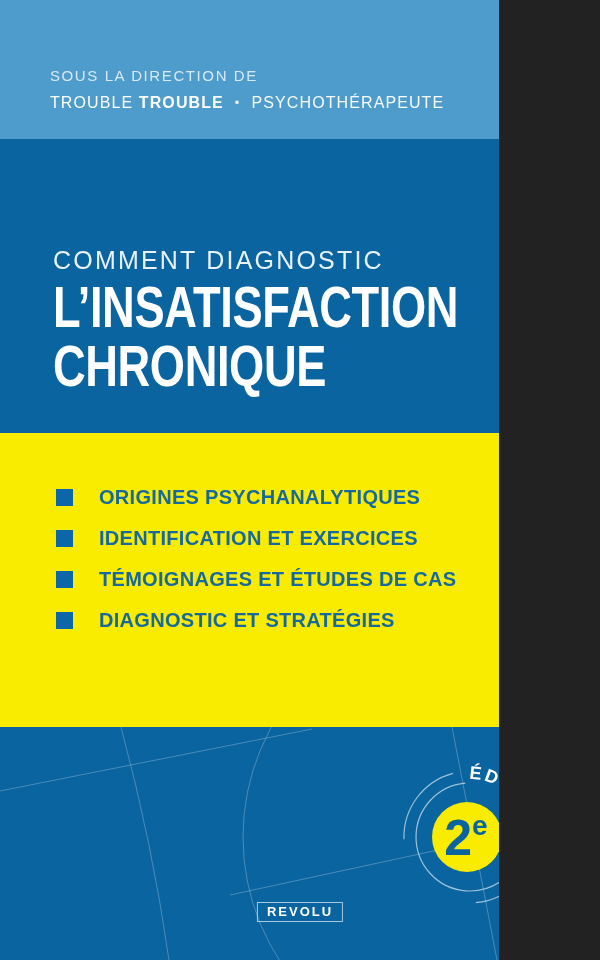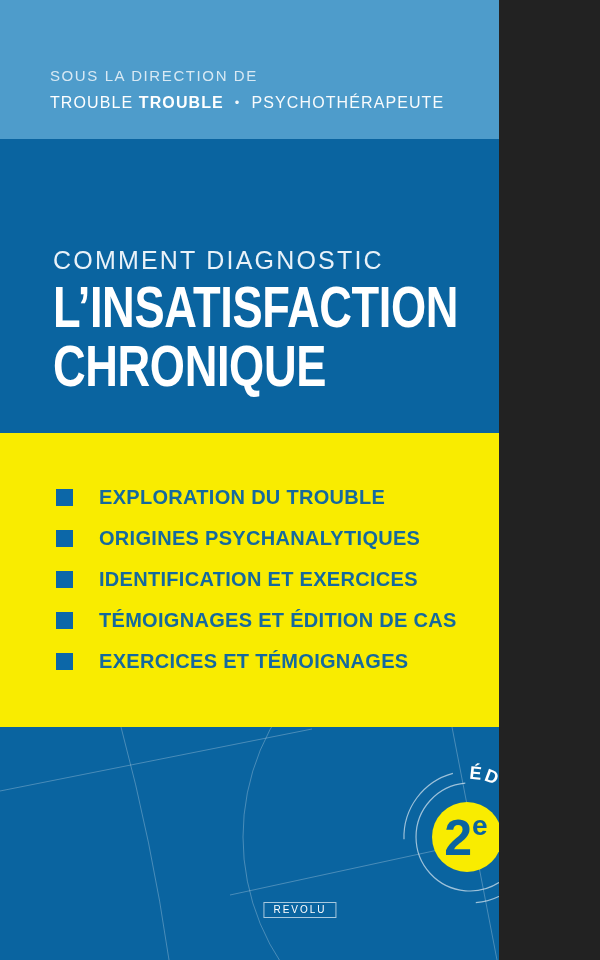--- a/index.html
+++ b/index.html
@@ -65,21 +65,21 @@
   
   .band-bottom{
     position:absolute;left:0;top:727px;width:600px;height:233px;
     background:#0A64A0;
   }
   .band-bottom svg{display:block;}
   .publisher-box{
     position:absolute;left:50%;top:175px;transform:translateX(-50%);
     border:1px solid rgba(255,255,255,0.65);
     padding:1px 9px 2px 9px;
-    color:#ffffff;font-size:10px;font-weight:400;letter-spacing:2px;
+    color:#ffffff;font-size:13px;font-weight:700;letter-spacing:2px;
     white-space:nowrap;
   }
 </style>
 </head>
 <body>
 
 <div class="cover">
 
   <div class="band-top">
     <div class="credit-kicker">SOUS LA DIRECTION DE</div>
@@ -87,37 +87,33 @@
   </div>
 
   <div class="band-title">
     <div class="title-kicker">COMMENT DIAGNOSTIC</div>
     <h1 class="title-main"><span>L’INSATISFACTION</span><br><span>CHRONIQUE</span></h1>
   </div>
 
   <div class="band-topics">
     <div class="topic-row">
       <span class="topic-bullet"></span>
-      <span class="topic-label">EXPLORATION DU TROUBLE</span>
-    </div>
-    <div class="topic-row">
-      <span class="topic-bullet"></span>
       <span class="topic-label">ORIGINES PSYCHANALYTIQUES</span>
     </div>
     <div class="topic-row">
       <span class="topic-bullet"></span>
       <span class="topic-label">IDENTIFICATION ET EXERCICES</span>
     </div>
     <div class="topic-row">
       <span class="topic-bullet"></span>
-      <span class="topic-label">TÉMOIGNAGES ET ÉDITION DE CAS</span>
+      <span class="topic-label">TÉMOIGNAGES ET ÉTUDES DE CAS</span>
     </div>
     <div class="topic-row">
       <span class="topic-bullet"></span>
-      <span class="topic-label">EXERCICES ET TÉMOIGNAGES</span>
+      <span class="topic-label">DIAGNOSTIC ET STRATÉGIES</span>
     </div>
   </div>
 
   <div class="band-bottom">
     <svg width="600" height="233" viewBox="0 0 600 233">
       <defs>
         <path id="edArc" d="M 464.9 52.2 A 58 58 0 0 1 522.6 134.5" fill="none"></path>
       </defs>
 
       <g stroke="rgba(255,255,255,0.26)" stroke-width="1" fill="none">

